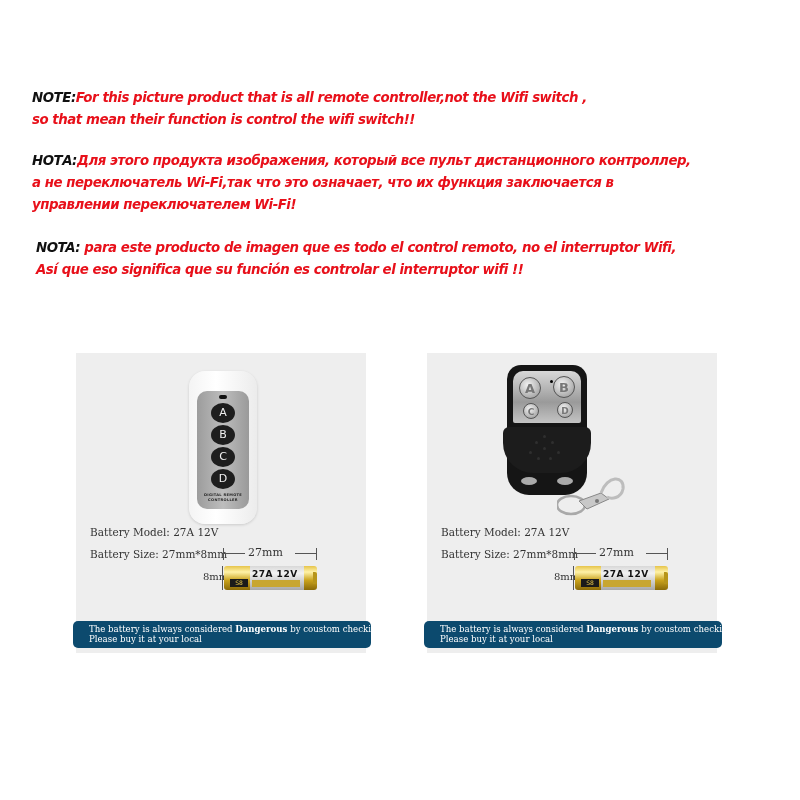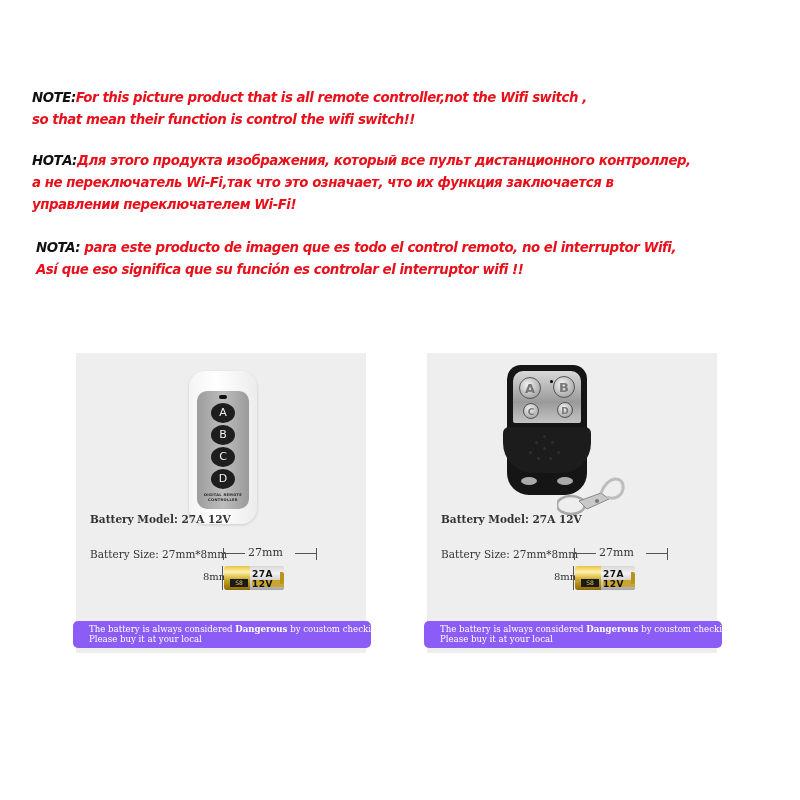--- a/index.html
+++ b/index.html
@@ -14,44 +14,44 @@
   #note-ru { top: 149px; }
   #note-es { top: 236px; left: 36px; }
 
   .panel { position: absolute; top: 353px; width: 290px; height: 300px; background: #eeeeee; }
   #panel-1 { left: 76px; }
   #panel-2 { left: 427px; }
 
   .device-area { position: absolute; left: 0; top: 0; width: 100%; height: 175px; }
 
   .spec { position: absolute; left: 14px; font-family: "DejaVu Serif", serif; font-size: 10.5px; color: #333333; white-space: nowrap; }
-  .spec-model { top: 160px; font-weight: bold; }
+  .spec-model { top: 173px; }
   .spec-size { top: 195px; }
 
   .battery-wrap { position: absolute; left: 135px; top: 193px; width: 110px; height: 50px; }
   .dim-top { position: absolute; left: 12px; top: 0px; width: 94px; height: 14px; }
   .dim-top .line-l, .dim-top .line-r { position: absolute; top: 7px; height: 1px; background: #555; }
   .dim-top .line-l { left: 0; width: 22px; }
   .dim-top .line-r { right: 0; width: 22px; }
   .dim-top .tick-l, .dim-top .tick-r { position: absolute; top: 2px; width: 1px; height: 12px; background: #555; }
   .dim-top .tick-l { left: 0; } .dim-top .tick-r { right: 0; }
   .dim-top .txt { position: absolute; left: 25px; top: 0; font-family: "DejaVu Serif", serif; font-size: 11px; color: #333; }
   .dim-side { position: absolute; left: -8px; top: 25px; font-family: "DejaVu Serif", serif; font-size: 10px; color: #333; }
   .dim-side-bar { position: absolute; left: 11px; top: 20px; width: 1px; height: 24px; background: #555; }
 
-  .battery { position: absolute; left: 13px; top: 20px; width: 60px; height: 24px; border-radius: 3px;
+  .battery { position: absolute; left: 13px; top: 20px; width: 93px; height: 24px; border-radius: 3px;
              background: linear-gradient(to bottom, #e6c44a 0%, #fff2a8 25%, #c9a21c 60%, #8a6a08 100%); overflow: hidden; }
   .battery .label-band { position: absolute; left: 26px; top: 0; width: 54px; height: 24px;
              background: linear-gradient(to bottom, #d8d8d8 0%, #f2f2f2 30%, #a8a8a8 100%); }
   .battery .model { position: absolute; left: 28px; top: 3px; font-family: "DejaVu Sans", sans-serif; font-weight: bold; font-size: 9px; color: #111; letter-spacing: 0.5px; }
   .battery .badge { position: absolute; left: 6px; top: 13px; width: 18px; height: 8px; background: #1a1a1a; color: #e9c84a; font-size: 6px; line-height: 8px; text-align: center; font-family: "DejaVu Sans", sans-serif; }
   .battery .sub { position: absolute; left: 28px; top: 14px; width: 48px; height: 7px; background: #c8a630; }
   .battery .cap { position: absolute; right: 0; top: 6px; width: 4px; height: 12px; background: #b7951a; border-radius: 0 2px 2px 0; }
 
-  .warning { position: absolute; left: -3px; top: 268px; width: 298px; height: 27px; background: #8b5cf6; border-radius: 5px;
+  .warning { position: absolute; left: -3px; top: 268px; width: 298px; height: 27px; background: #0c4a6e; border-radius: 5px;
              padding: 3px 0 0 16px; font-family: "DejaVu Serif", serif; font-size: 8.6px; line-height: 10px; color: #ffffff; white-space: nowrap; }
   .warning b { font-weight: bold; }
 
   
   .remote1 { position: absolute; left: 113px; top: 18px; width: 68px; height: 153px; background: linear-gradient(to right, #f4f4f4, #ffffff 40%, #ececec); border-radius: 16px; box-shadow: 0 1px 3px rgba(0,0,0,0.15); }
   .remote1 .face { position: absolute; left: 8px; top: 20px; width: 52px; height: 118px; background: linear-gradient(to right, #9c9c9c, #bdbdbd 50%, #9a9a9a); border-radius: 10px; }
   .remote1 .led { position: absolute; left: 22px; top: 4px; width: 8px; height: 4px; background: #111; border-radius: 2px; }
   .remote1 .btn { position: absolute; left: 14px; width: 24px; height: 20px; background: #1e1e1e; border-radius: 50%; color: #f0f0f0; font-family: "DejaVu Sans", sans-serif; font-size: 11px; text-align: center; line-height: 20px; }
   .remote1 .brand { position: absolute; left: 4px; top: 102px; width: 44px; text-align: center; font-size: 3.6px; line-height: 5px; font-weight: bold; color: #222; letter-spacing: 0.3px; }
 

